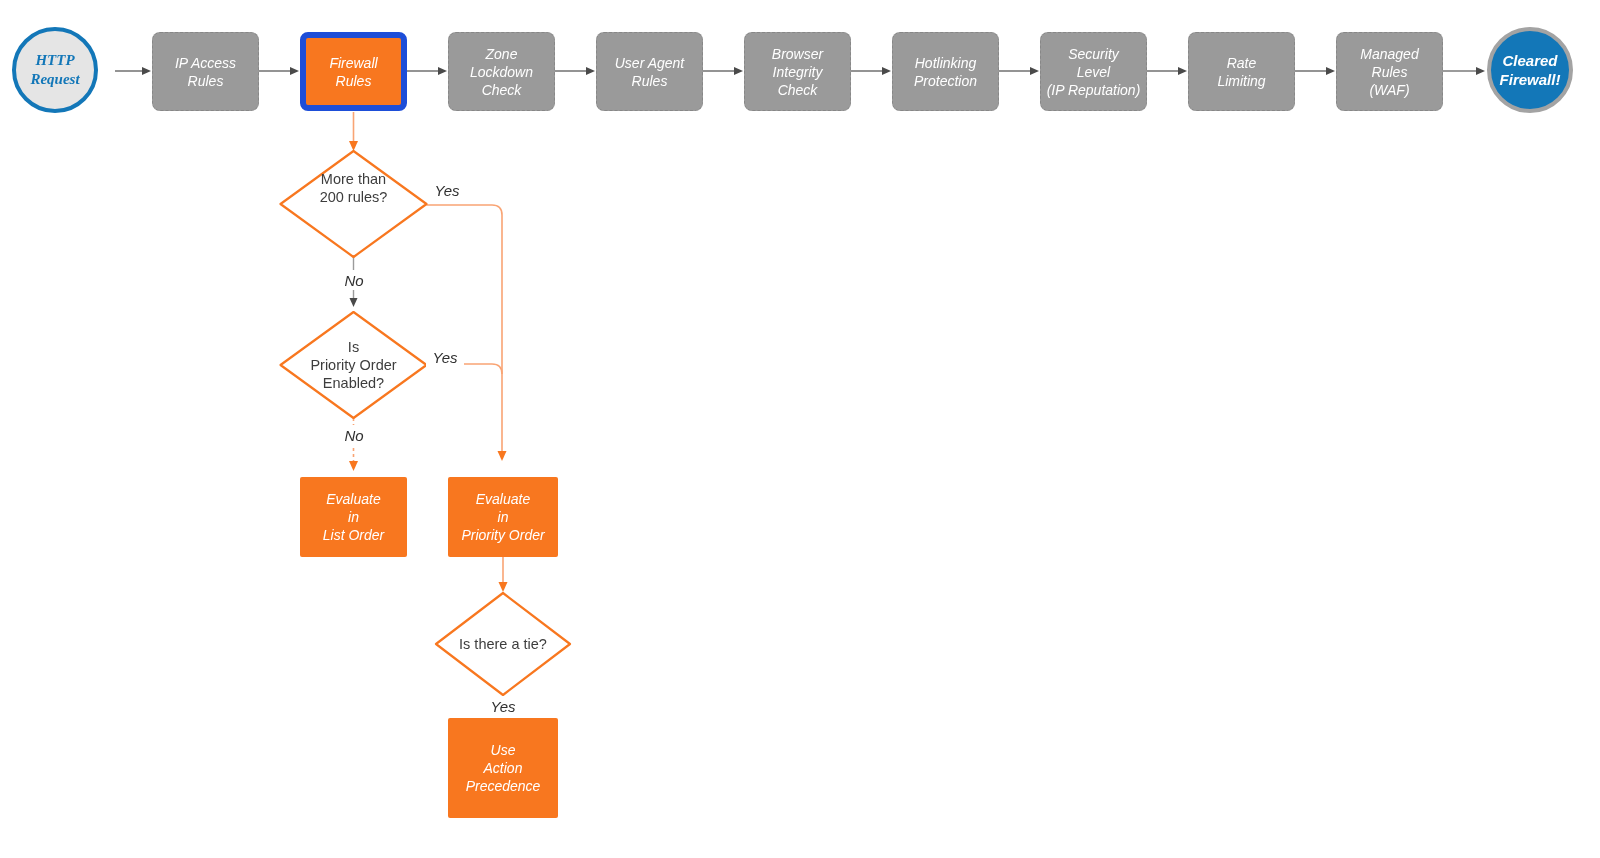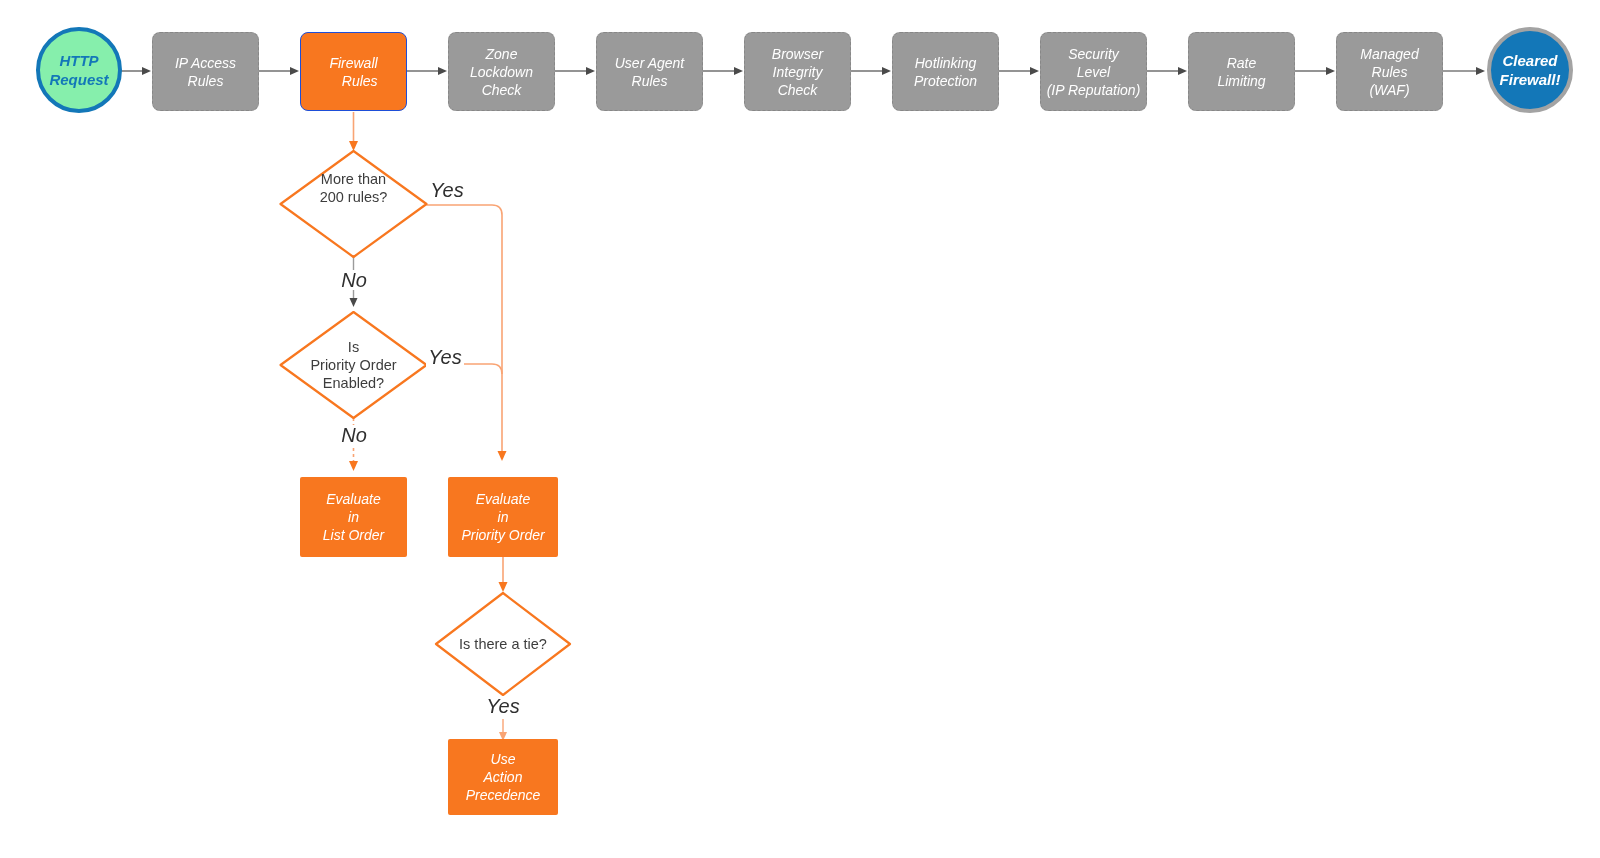--- a/index.html
+++ b/index.html
@@ -4,30 +4,30 @@
 <style>
   html,body{margin:0;padding:0;background:#ffffff;}
   #stage{position:relative;width:1600px;height:858px;background:#ffffff;overflow:hidden;
          font-family:"Liberation Sans",sans-serif;}
   #wires{position:absolute;left:0;top:0;z-index:1;}
   .node{position:absolute;z-index:2;display:flex;align-items:center;justify-content:center;
         text-align:center;white-space:pre-line;box-sizing:border-box;}
   .stage-box{width:107px;height:79px;top:32px;border-radius:8px;
              background:#9a9a9a;border:1px dashed #878787;
              color:#ffffff;font-style:italic;font-size:14px;line-height:18px;}
-  .stage-box.orange{background:#f8771f;border:1px solid #1d4ed8;text-align:right;}
+  .stage-box.orange{background:#f8771f;border:6px solid #1d4ed8;}
   .action-box{border-radius:2px;background:#f8771f;color:#ffffff;
               font-style:italic;font-size:14px;line-height:18px;}
   .circle{width:86px;height:86px;top:27px;border-radius:50%;
           font-weight:bold;font-style:italic;font-size:15px;line-height:19px;}
-  .circle.start{left:36px;background:#86efac;border:4px solid #1377b8;color:#1377b8;}
+  .circle.start{left:12px;background:#e5e5e5;border:4px solid #1377b8;color:#1377b8;font-family:Liberation Serif, serif;}
   .circle.end{left:1487px;background:#1377b8;border:4px solid #a3a3a3;color:#ffffff;}
   .diamond-label{color:#3d3d3d;font-size:14.5px;line-height:18px;}
   .edge-label{z-index:3;background:#ffffff;padding:0 3px;color:#2f2f2f;
-              font-style:italic;font-size:20px;justify-content:center;}
+              font-style:italic;font-size:15px;justify-content:center;}
 </style>
 </head>
 <body>
 
 <div id="stage">
 
   <svg id="wires" width="1600" height="858" viewBox="0 0 1600 858">
     <defs>
       <marker id="mDark" markerUnits="userSpaceOnUse" markerWidth="10" markerHeight="9" refX="0" refY="4" orient="auto">
         <path d="M0,0 L9,4 L0,8 z" fill="#4a4a4a"></path>
@@ -112,17 +112,17 @@
   <div class="node edge-label" style="left:426px;top:347px;width:38px;height:20px">Yes</div>
   <div class="node edge-label" style="left:338px;top:425px;width:32px;height:20px">No</div>
   <div class="node edge-label" style="left:484px;top:696px;width:38px;height:20px">Yes</div>
 
   <div class="node action-box" style="left:300px;top:477px;width:107px;height:80px">Evaluate
 in
 List Order</div>
   <div class="node action-box" style="left:448px;top:477px;width:110px;height:80px">Evaluate
 in
 Priority Order</div>
-  <div class="node action-box" style="left:448px;top:739px;width:110px;height:76px">Use
+  <div class="node action-box" style="left:448px;top:718px;width:110px;height:100px">Use
 Action
 Precedence</div>
 
 </div>
 
 </body></html>

